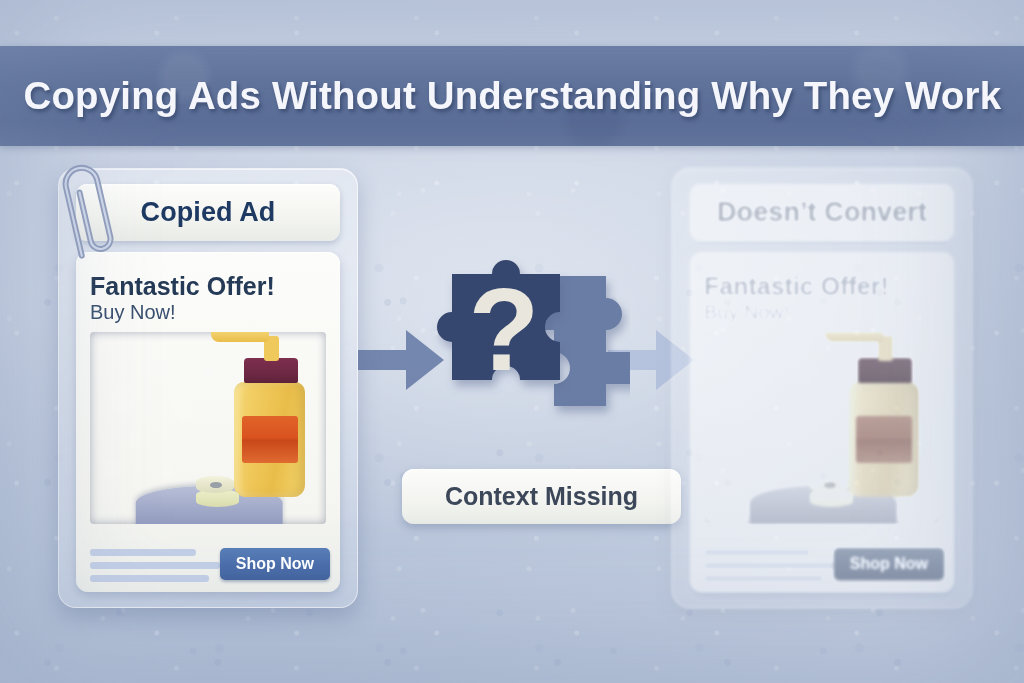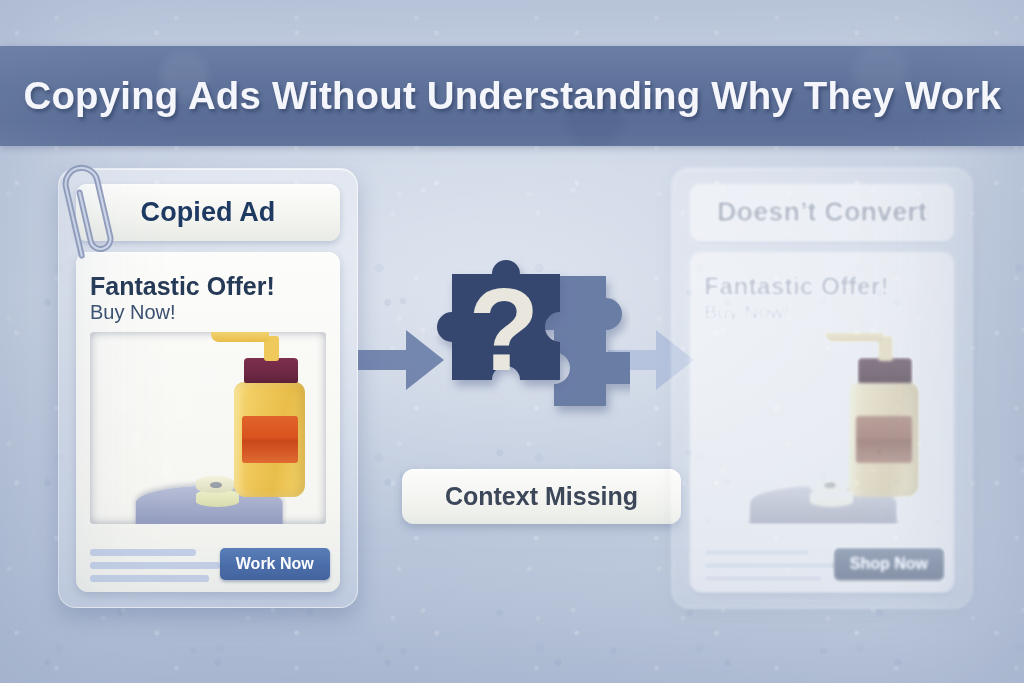--- a/index.html
+++ b/index.html
@@ -257,21 +257,21 @@
         <div class="jar jar1"></div>
         <div class="jarhole"></div>
       </div>
 
       <div class="footer">
         <div class="skel">
           <span></span>
             <span></span>
             <span></span>
         </div>
-        <div class="shop">Work Now</div>
+        <div class="shop">Shop Now</div>
       </div>
     </div>
   </div>
 
   <svg id="paperclip" viewBox="0 0 64 108">
     <g fill="none" stroke="#8d9ab9" stroke-width="6" stroke-linecap="round" stroke-linejoin="round">
       <path d="M20 96 V26 a16 16 0 0 1 32 0 V84 a10 10 0 0 1 -20 0 V34" opacity="0.95"></path>
     </g>
     <g fill="none" stroke="#cfd8ea" stroke-width="2.2" stroke-linecap="round">
       <path d="M20 96 V26 a16 16 0 0 1 32 0 V84 a10 10 0 0 1 -20 0 V34"></path>

